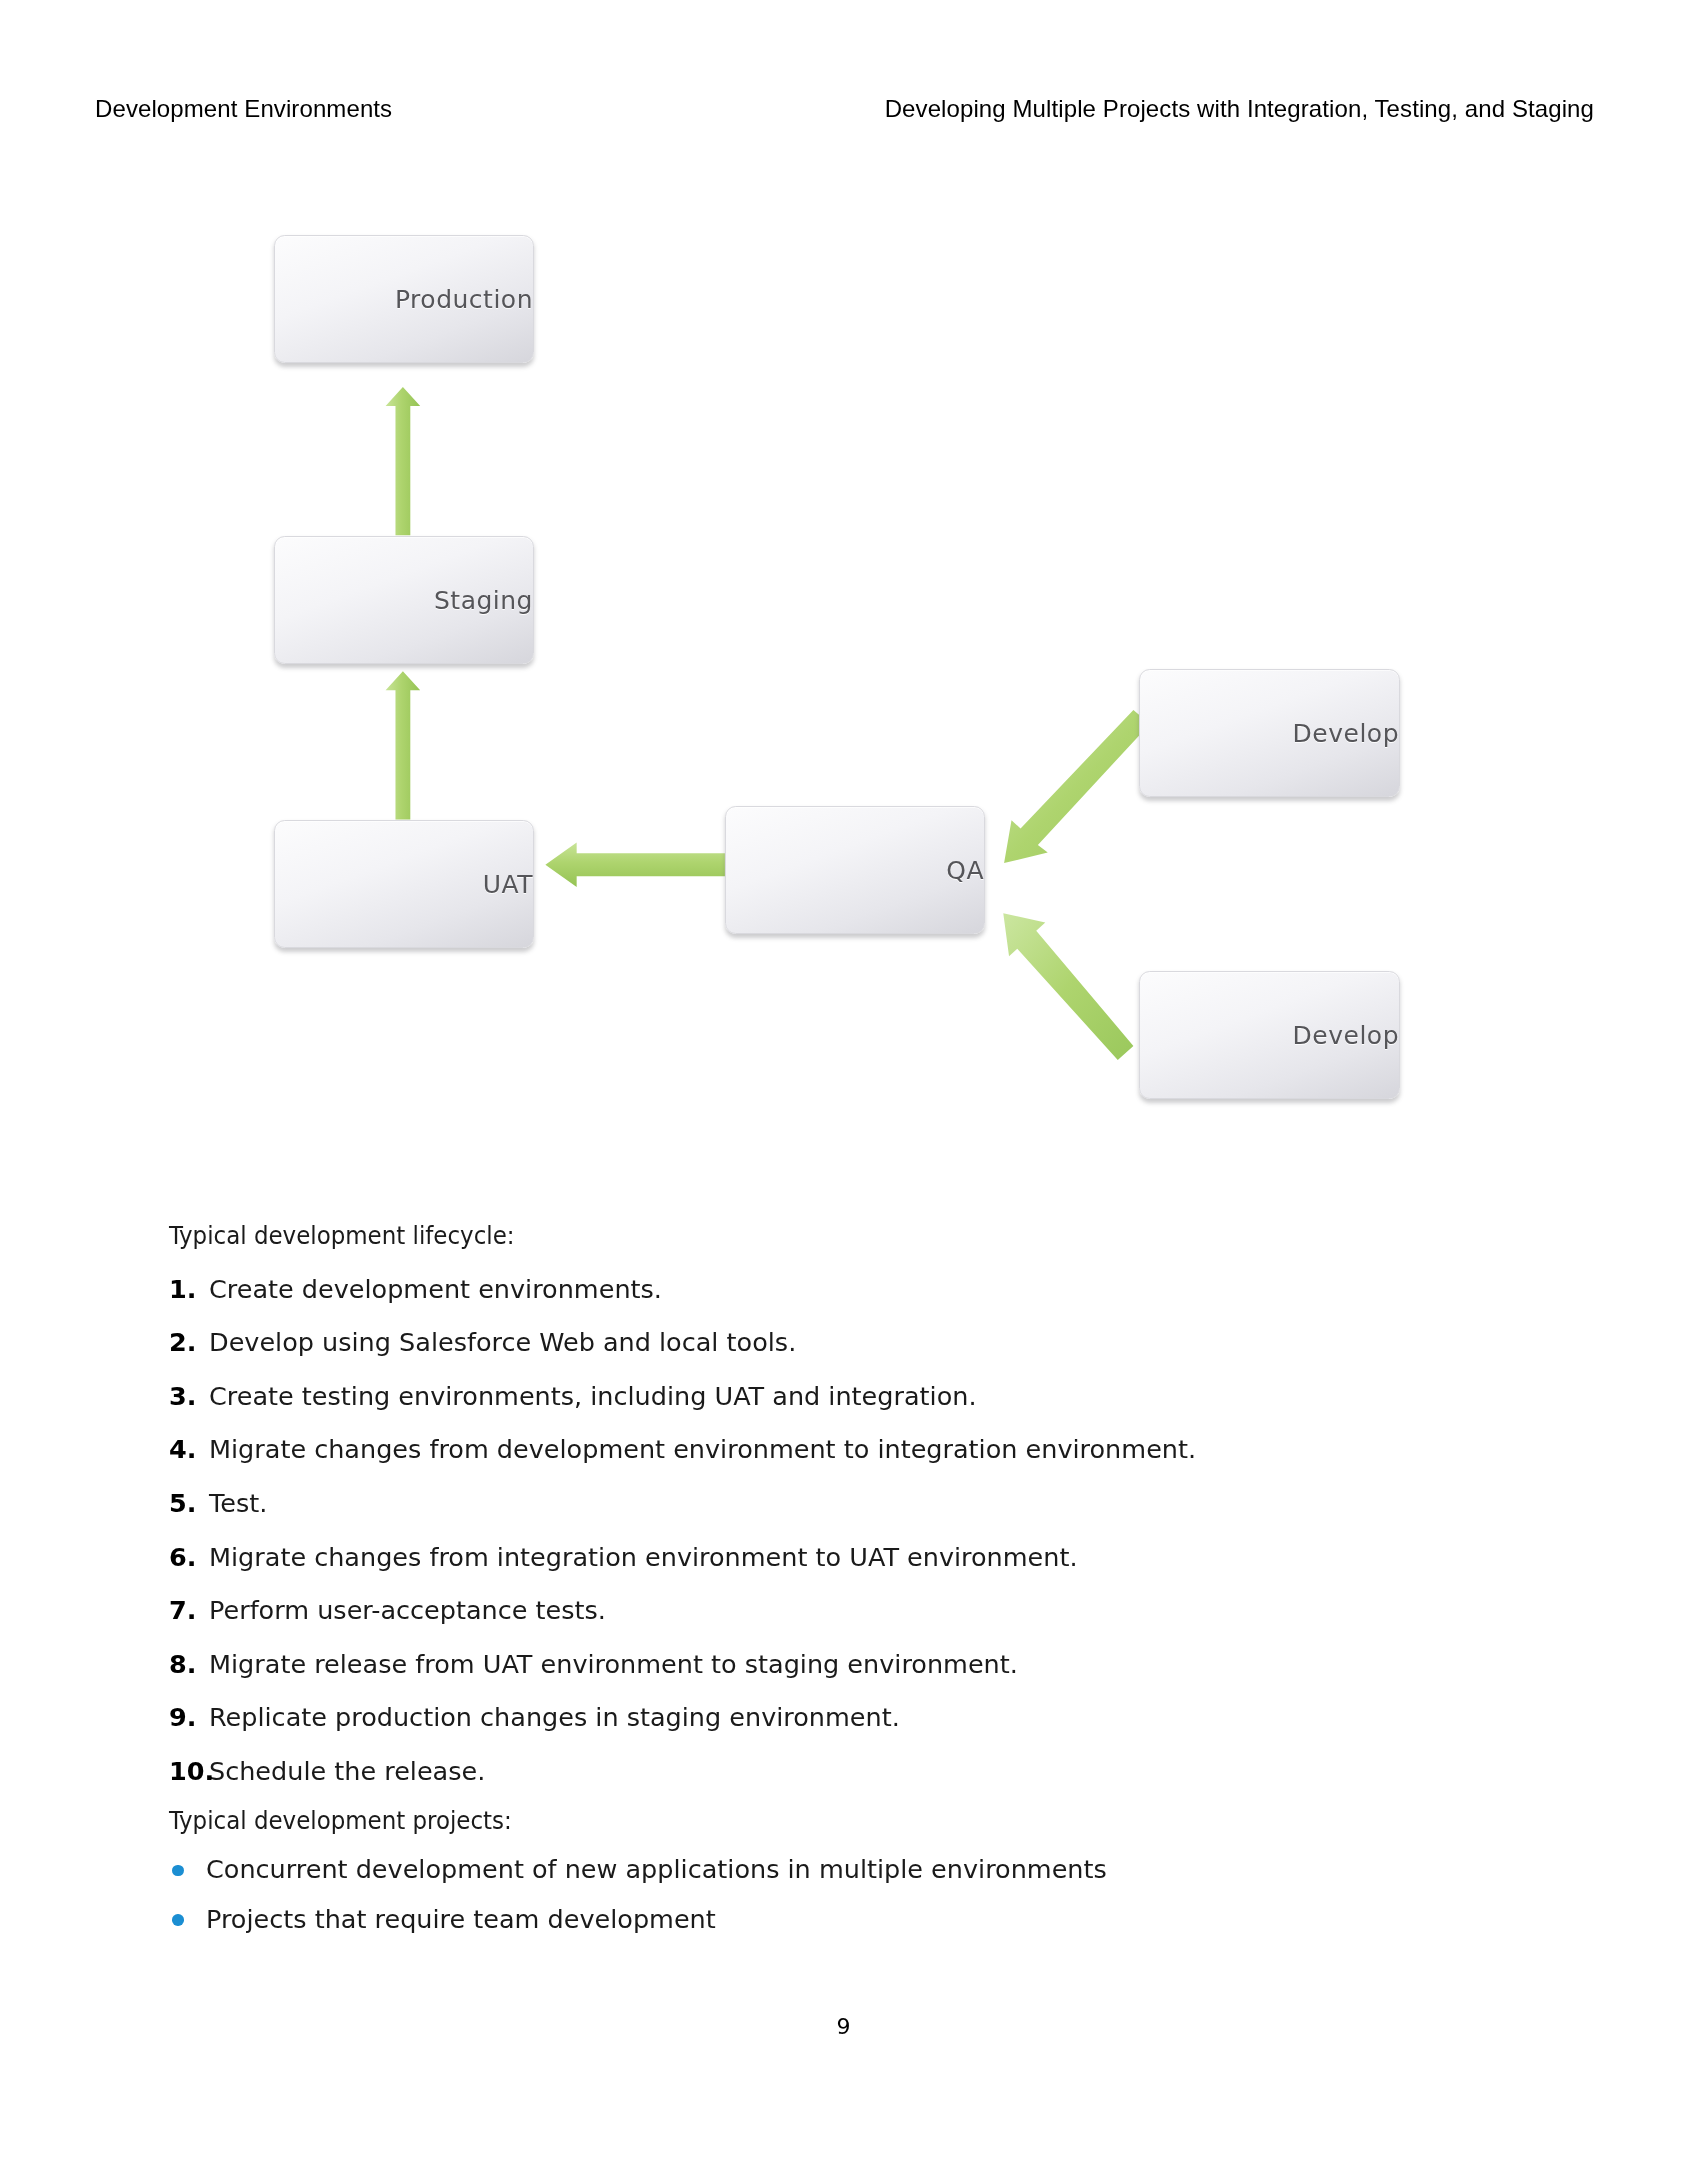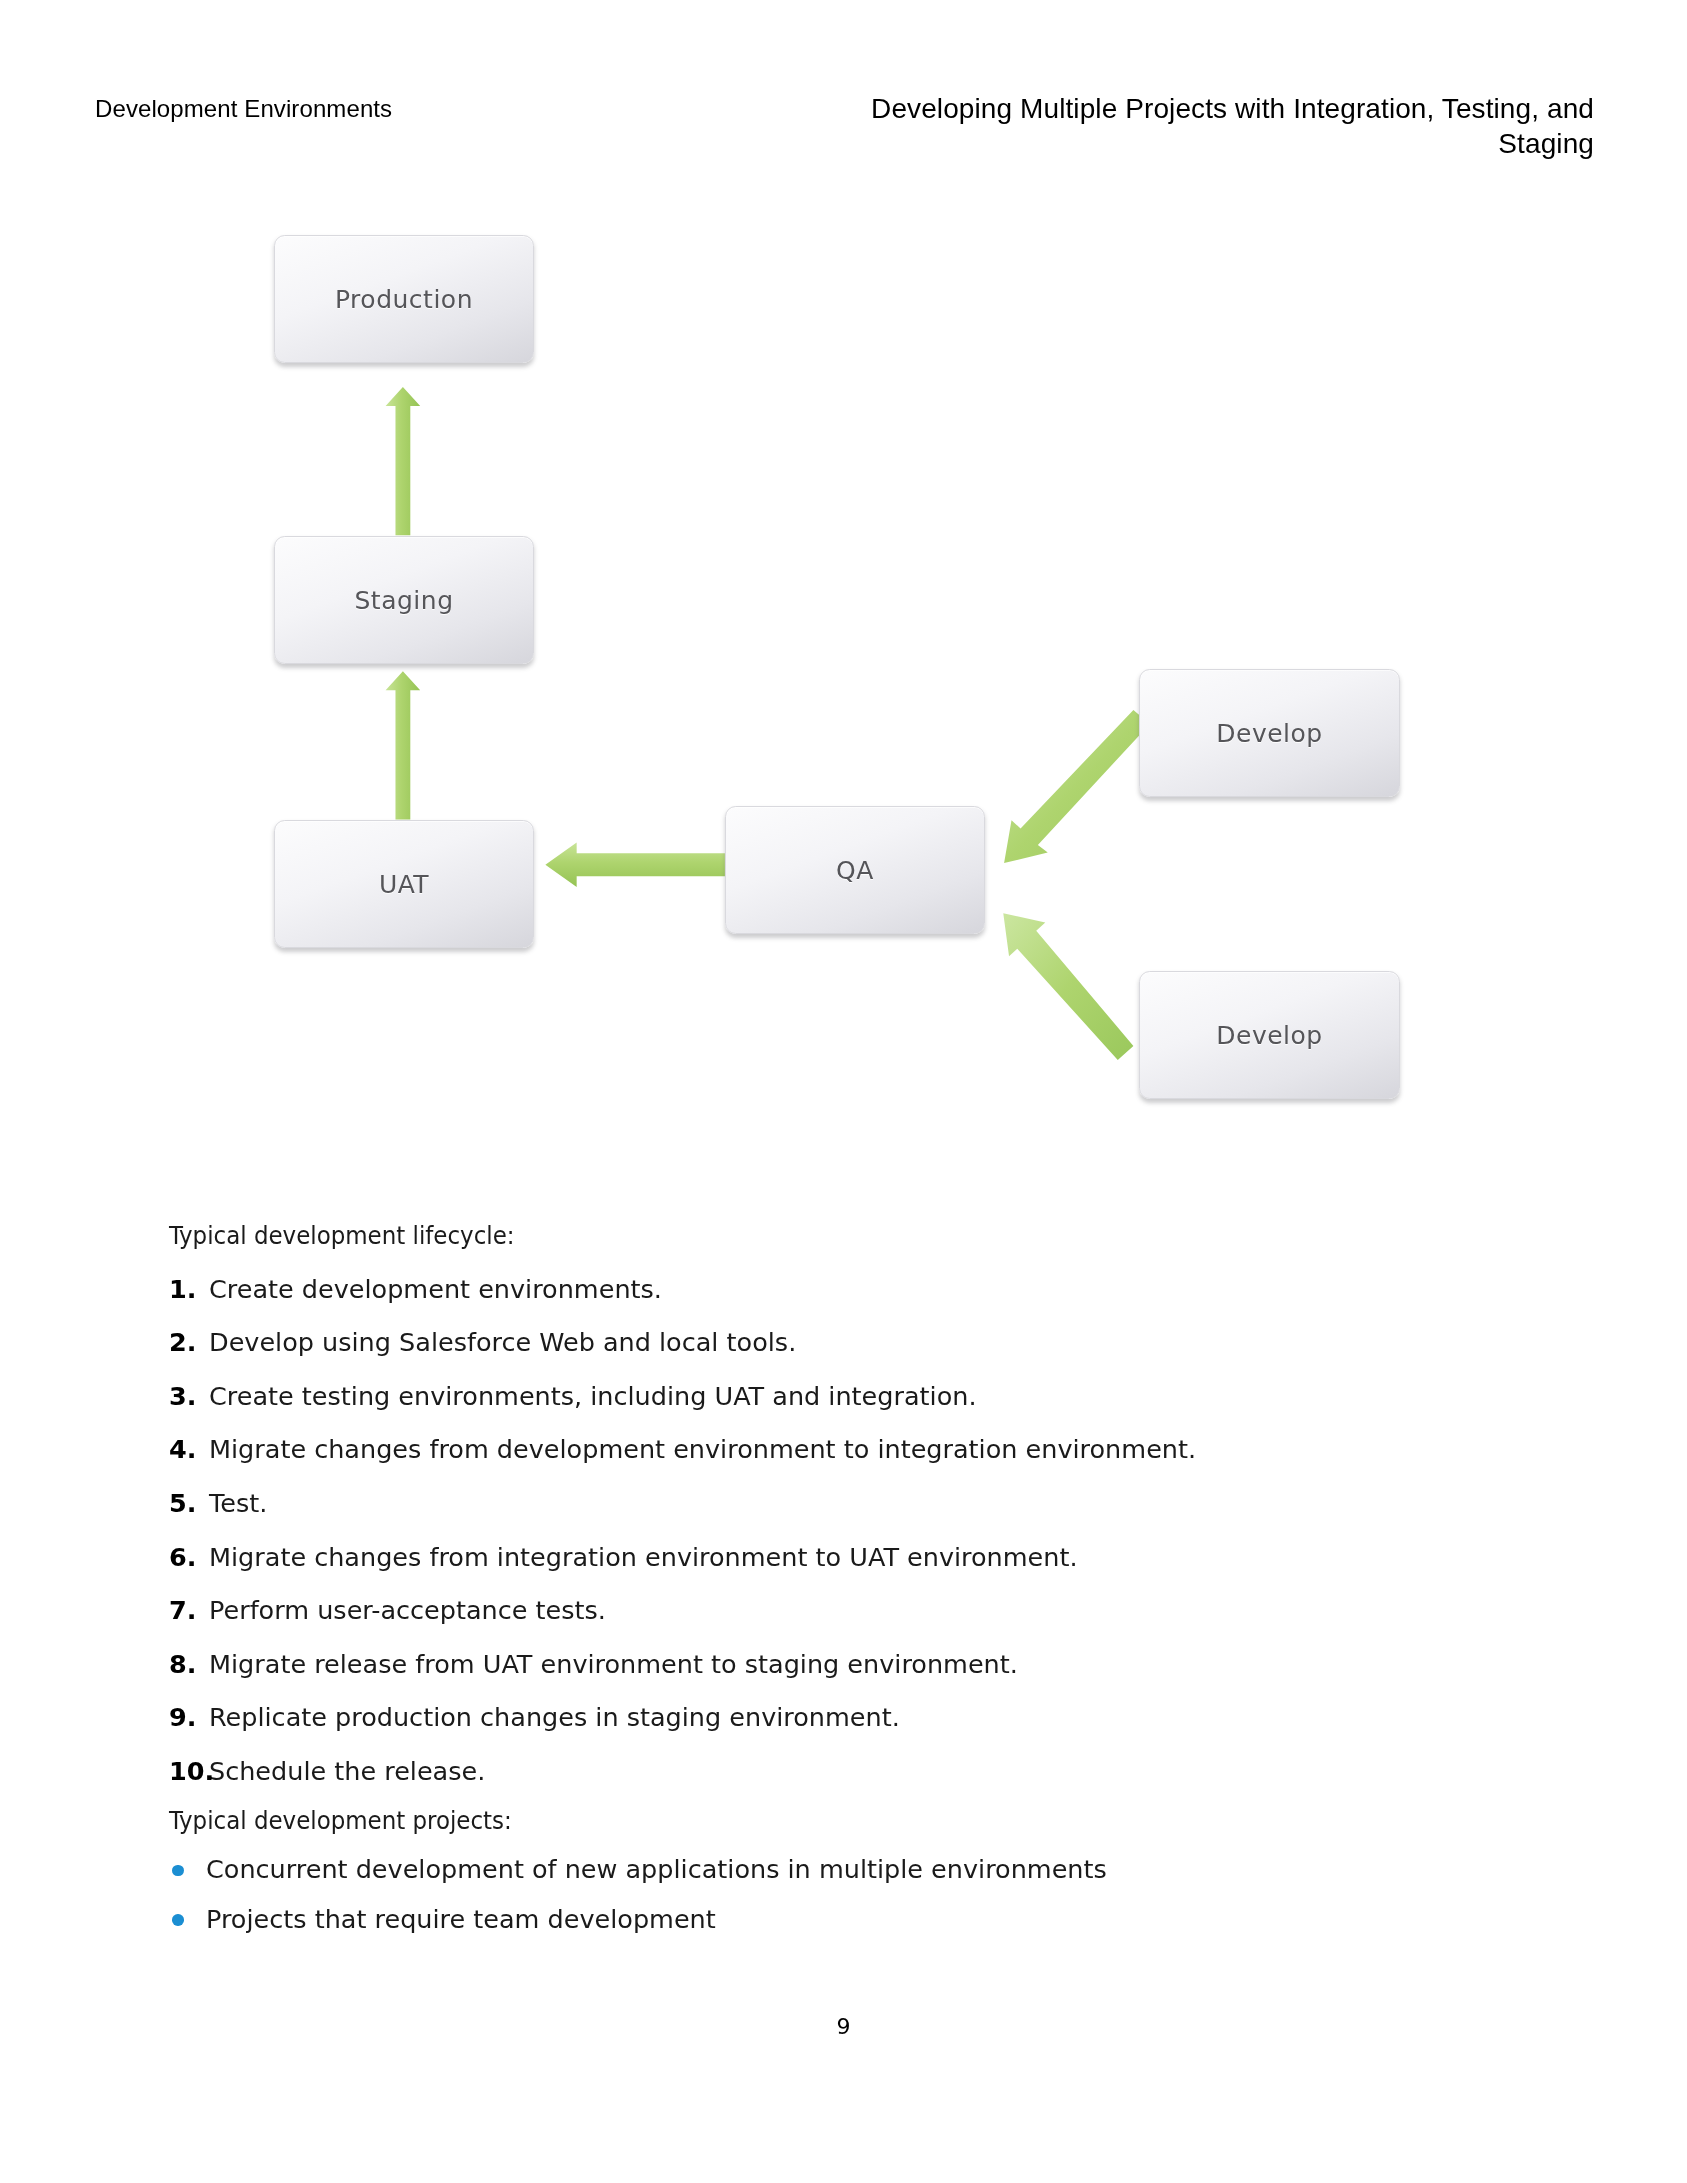--- a/index.html
+++ b/index.html
@@ -37,21 +37,21 @@
     color: #000;
     letter-spacing: 0.1px;
     white-space: nowrap;
   }
   .hdr-right {
     position: absolute;
     right: 93px;
     top: 0;
     width: 807px;
     text-align: right;
-    font-size: 28px;
+    font-size: 24px;
     line-height: 35px;
     color: #000;
     letter-spacing: 0.1px;
   }
 
   
   #diagram {
     position: absolute;
     left: 0;
     top: 0;
@@ -60,21 +60,21 @@
   }
   .node {
     position: absolute;
     border-radius: 10.7px;
     background: linear-gradient(160deg, #fcfcfd 0%, #f4f4f7 38%, #e6e6eb 72%, #d6d6dc 100%);
     box-shadow: 0 3.3px 4.1px rgba(90,90,95,0.30),
                 0 0.8px 0 rgba(255,255,255,0.85) inset;
     border: 0.8px solid #d9d9de;
     display: flex;
     align-items: center;
-    justify-content: center;
+    justify-content: flex-end;
     box-sizing: border-box;
   }
   .node-label {
     font-size: 25px;
     color: #555559;
     letter-spacing: 0.5px;
     font-family: "DejaVu Sans", "Liberation Sans", sans-serif;
     text-shadow: 0 0.8px 0 rgba(255,255,255,0.9);
   }
   .svg-arrows {

